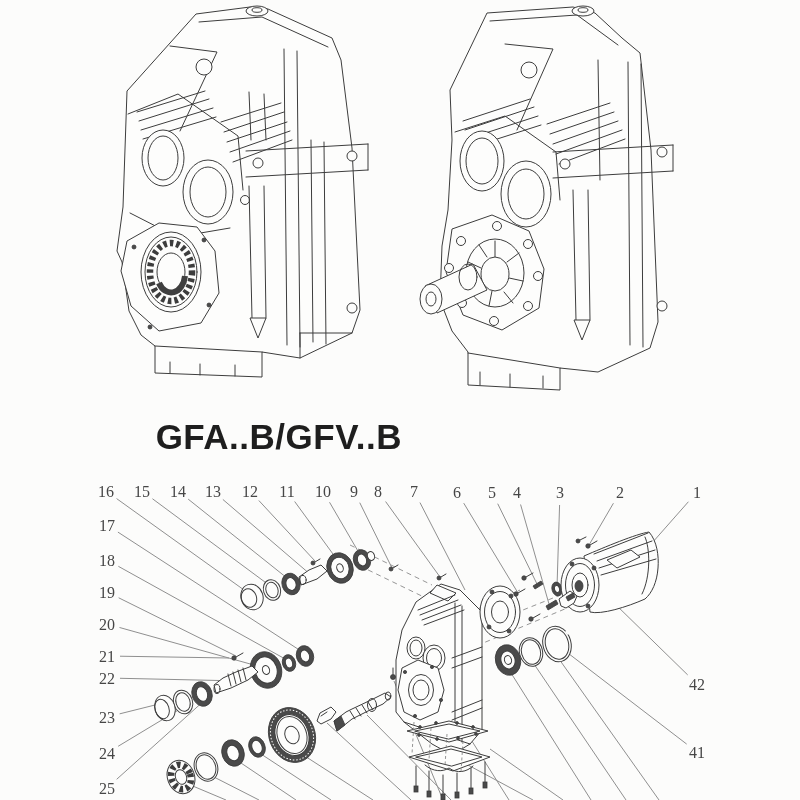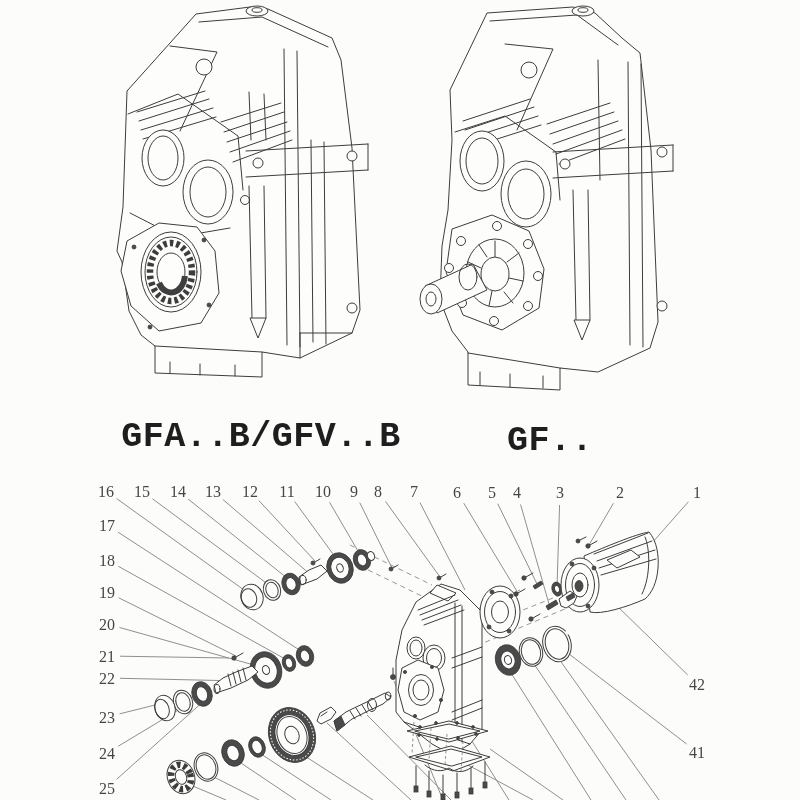--- a/index.html
+++ b/index.html
@@ -7,21 +7,21 @@
   .canvas{position:relative;width:800px;height:800px;background:#fcfcfb;overflow:hidden;}
   svg{position:absolute;left:0;top:0;}
   .ln{fill:none;stroke:#3d3d3d;stroke-width:1;stroke-linecap:round;stroke-linejoin:round;}
   .fw{fill:#fdfdfc;stroke:#3d3d3d;stroke-width:1;stroke-linejoin:round;}
   .fd{fill:#4a4a4a;stroke:#3a3a3a;stroke-width:.8;}
   .balls{fill:none;stroke:#3d3d3d;stroke-width:6.5;stroke-dasharray:3.5 3;}
   .teeth{fill:none;stroke:#fdfdfc;stroke-width:1;stroke-dasharray:1.5 1.8;}
   .dash{fill:none;stroke:#8a8a8a;stroke-width:.9;stroke-dasharray:5 4;}
   .dashv{fill:none;stroke:#7a7a7a;stroke-width:.8;stroke-dasharray:3 2.5;}
   .callout-num{font:16px "Liberation Serif",serif;fill:#464646;text-anchor:middle;dominant-baseline:central;}
-  .model-label{position:absolute;font-family:Liberation Mono, monospace;font-weight:700;color:#1e1e1e;font-size:35px;letter-spacing:.5px;text-align:center;}
+  .model-label{position:absolute;font-family:Liberation Sans, sans-serif;font-weight:700;color:#1e1e1e;font-size:35px;letter-spacing:.5px;text-align:right;}
   #label-left{left:120px;top:417px;width:282px;}
   #label-right{left:460px;top:421px;width:180px;}
 </style>
 </head>
 <body>
 
 <div class="canvas">
 <svg width="800" height="800" viewBox="0 0 800 800">
 
   <g>
@@ -342,14 +342,13 @@
           <circle class="fd" cx="594" cy="568" r="2"></circle>
       <circle class="fd" cx="588" cy="606" r="2"></circle>
           <circle class="fd" cx="566" cy="600" r="2"></circle>
       <path class="fw" d="M561,606 L559,599 L570,591 L577,596 L574,603 L566,608 Z"></path>
       <path class="fd" d="M566,597 L573,593 L575,597 L568,601 Z"></path>
     </g>
   </g>
 </svg>
 
 <div class="model-label" id="label-left">GFA..B/GFV..B</div>
-<div class="model-label" id="label-right">GF..</div>
 </div>
 
 </body></html>

